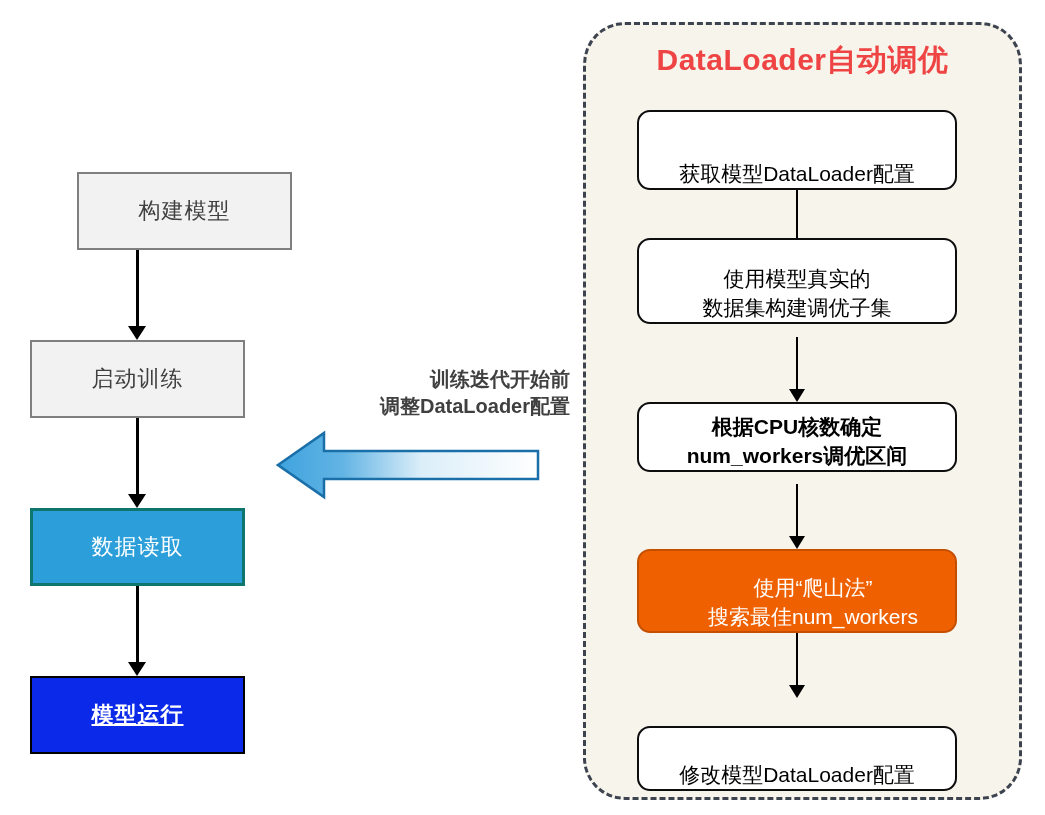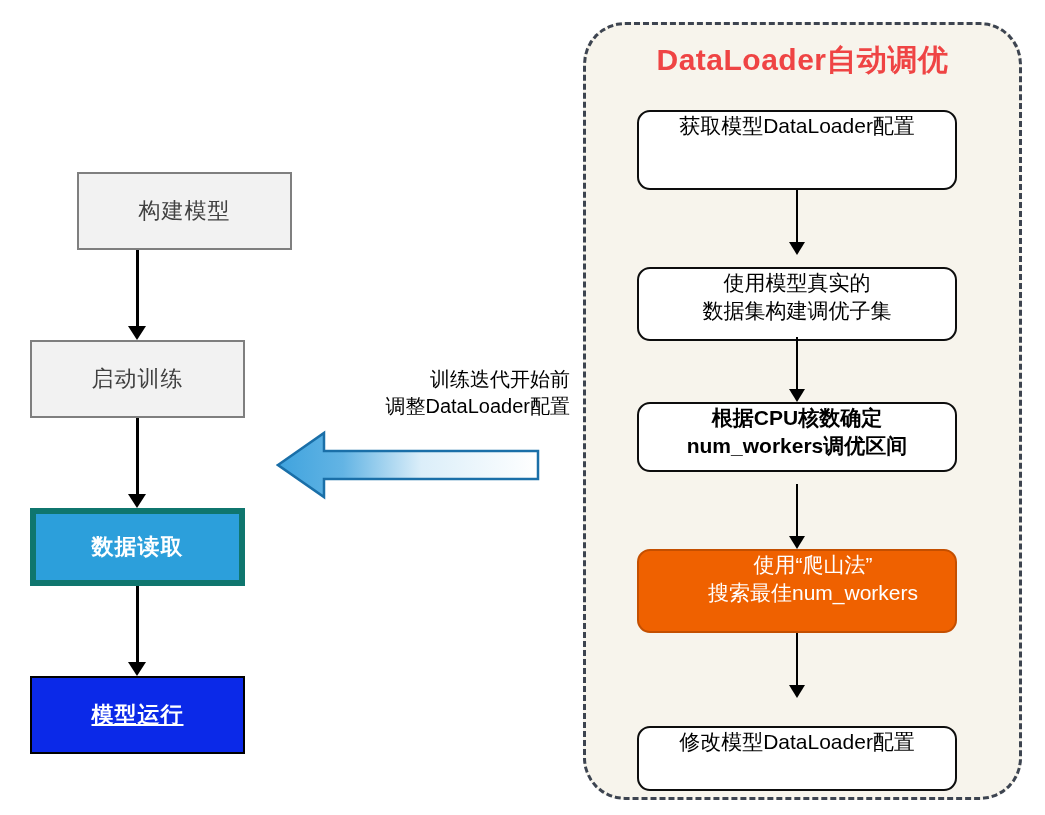--- a/index.html
+++ b/index.html
@@ -28,23 +28,23 @@
     font-size: 22px;
     letter-spacing: 1px;
   }
   .left-box.plain {
     background: #f2f2f2;
     border: 2px solid #7f7f7f;
     color: #404040;
   }
   .left-box.cyan {
     background: #2c9fdb;
-    border: 6px solid #0f766e;
+    border: 3px solid #0f766e;
     color: #ffffff;
-    font-weight: bold;
+    font-weight: normal;
   }
   .left-box.blue {
     background: #0b29e8;
     border: 2px solid #000000;
     color: #ffffff;
     font-weight: bold;
   }
   #lb0 { top: 172px; height: 78px; margin-left: 47px; }
   #lb1 { top: 340px; height: 78px; }
   #lb2 { top: 508px; height: 78px; }
@@ -73,22 +73,22 @@
   #lh2 { top: 662px; }
 
   
   #arrow-label {
     position: absolute;
     left: 300px;
     top: 366px;
     width: 270px;
     text-align: right;
     font-size: 20px;
-    font-weight: normal;
-    color: #000000;
+    font-weight: bold;
+    color: #404040;
     line-height: 1.35;
     white-space: pre-line;
   }
   #big-arrow {
     position: absolute;
     left: 276px;
     top: 430px;
     width: 264px;
     height: 70px;
   }
@@ -116,40 +116,40 @@
     color: #ef4444;
     letter-spacing: 0.5px;
   }
 
   .rbox {
     position: absolute;
     left: 637px;
     width: 320px;
     box-sizing: border-box;
     display: flex;
-    align-items: flex-start;
+    align-items: flex-end;
     justify-content: center;
     text-align: center;
     border-radius: 13px;
     font-size: 21px;
     line-height: 1.35;
     white-space: pre-line;
   }
   .rbox.white {
     background: #ffffff;
     border: 2px solid #0d0d0d;
     color: #000000;
   }
   .rbox.orange {
     background: #ef6100;
     border: 2px solid #c44f00;
     color: #ffffff;
   }
   #rb0 { top: 110px; height: 80px; }
-  #rb1 { top: 267px; height: 74px; }
+  #rb1 { top: 238px; height: 86px; }
   #rb2 { top: 402px; height: 70px; font-weight: bold; }
   #rb3 { top: 549px; height: 84px; padding-left: 32px; }
   #rb4 { top: 726px; height: 65px; }
 
   .r-conn-line { left: 796px; border-left-width: 2px; }
   .r-conn-head {
     left: 789px;
     border-left-width: 8px;
     border-right-width: 8px;
     border-top-width: 13px;

